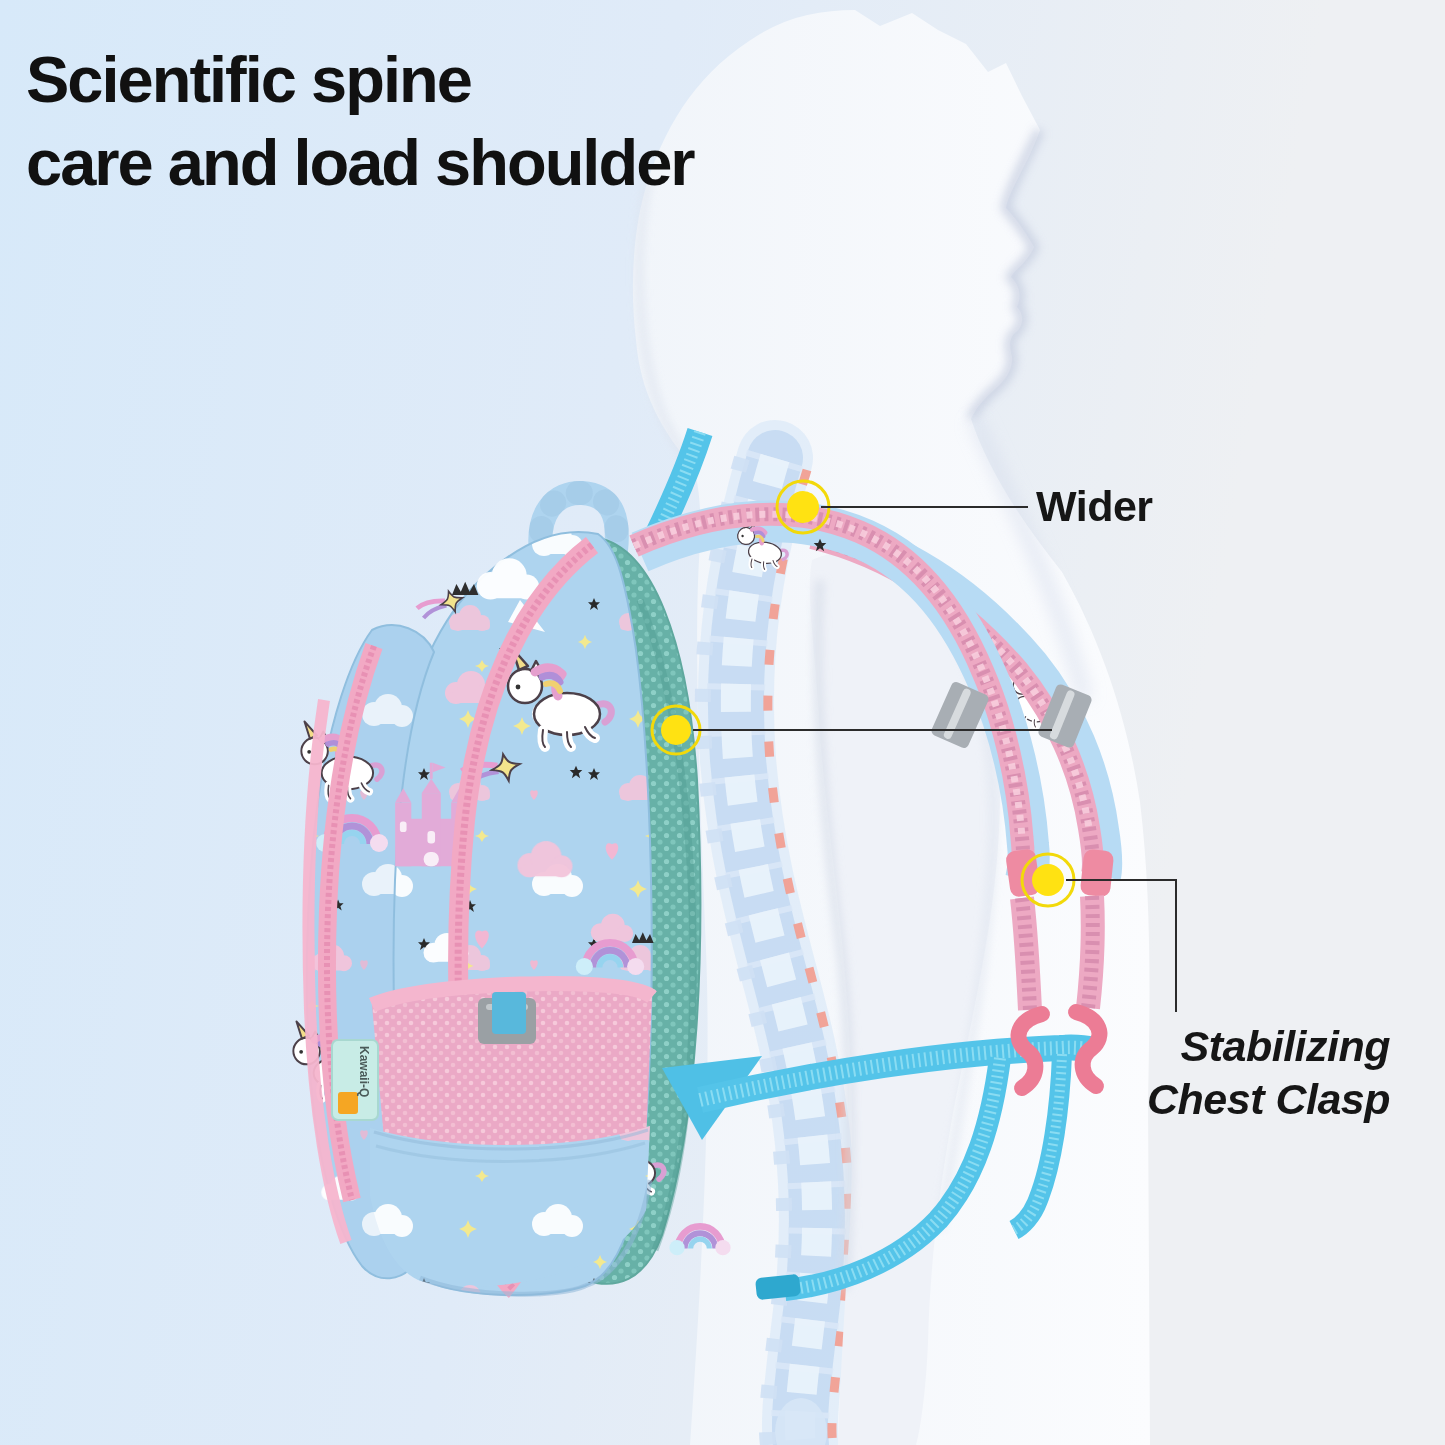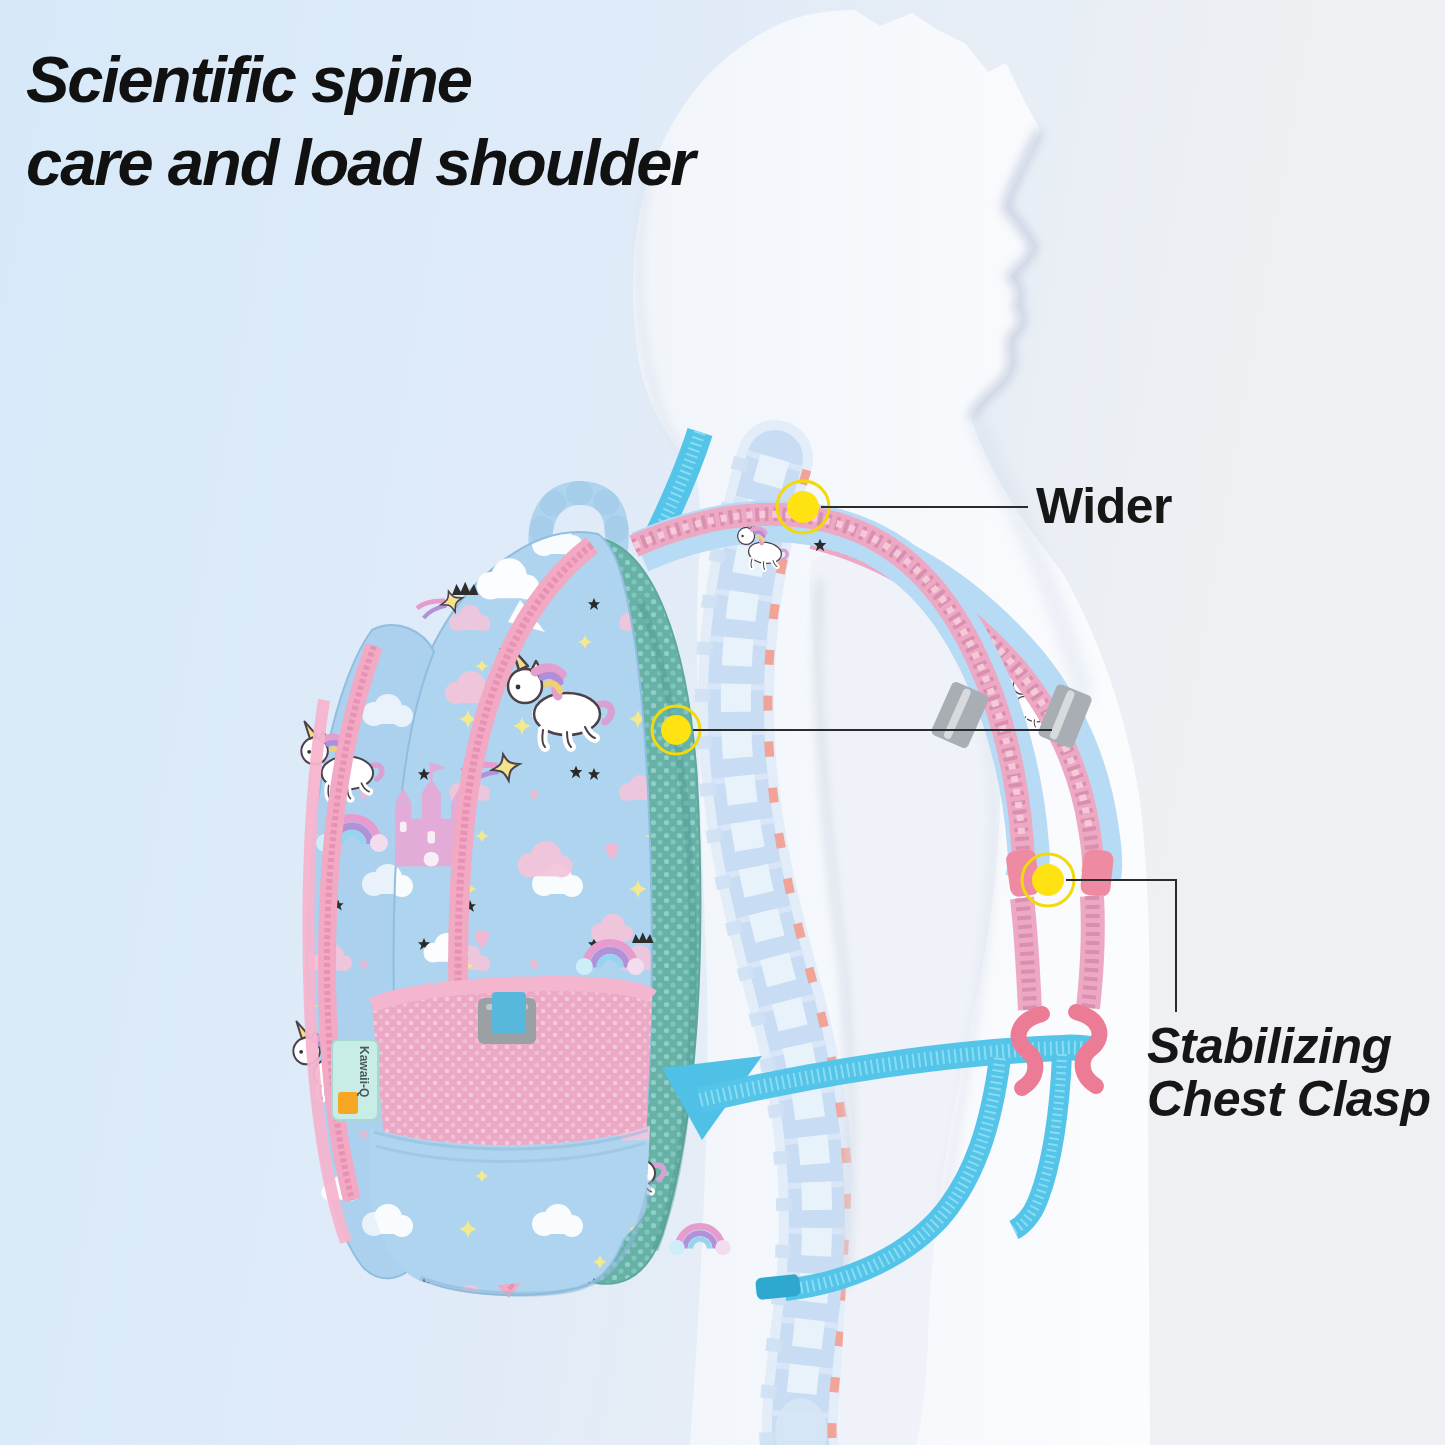--- a/index.html
+++ b/index.html
@@ -4,26 +4,26 @@
 <style>
   html,body{margin:0;padding:0;}
   .canvas{
     position:relative;width:1445px;height:1445px;overflow:hidden;
     background:linear-gradient(100deg,var(--background-left,#d7e9f9) 0%, #e0ebf8 40%, var(--background-right,#eef0f3) 78%);
     font-family:"Liberation Sans", sans-serif;
   }
   svg.scene{position:absolute;left:0;top:0;}
   .hero-title{
     position:absolute;left:26px;top:38px;width:980px;
-    font-style:italic;font-weight:bold;font-size:65px;line-height:83px;
+    font-weight:bold;font-size:65px;line-height:83px;
     letter-spacing:-2px;color:var(--title-color,#111);
   }
   .callout{
-    position:absolute;font-weight:bold;font-size:50px;line-height:53px;
-    letter-spacing:-0.5px;color:#161616;white-space:nowrap;
+    position:absolute;font-weight:bold;font-size:43px;line-height:53px;
+    letter-spacing:-0.5px;color:#161616;white-space:nowrap;text-align:right;
   }
   #ann-shoulder{left:1036px;top:480px;}
   #ann-back{left:1062px;top:701px;}
   #ann-chest{left:1147px;top:1020px;font-style:italic;}
   .marker-dot{fill:var(--marker-yellow,#ffe212);}
   .marker-ring{fill:none;stroke:var(--marker-ring,#f2d90a);stroke-width:3;}
   .leader{stroke:#2b2b2b;stroke-width:2;fill:none;}
 </style>
 </head>
 <body>

